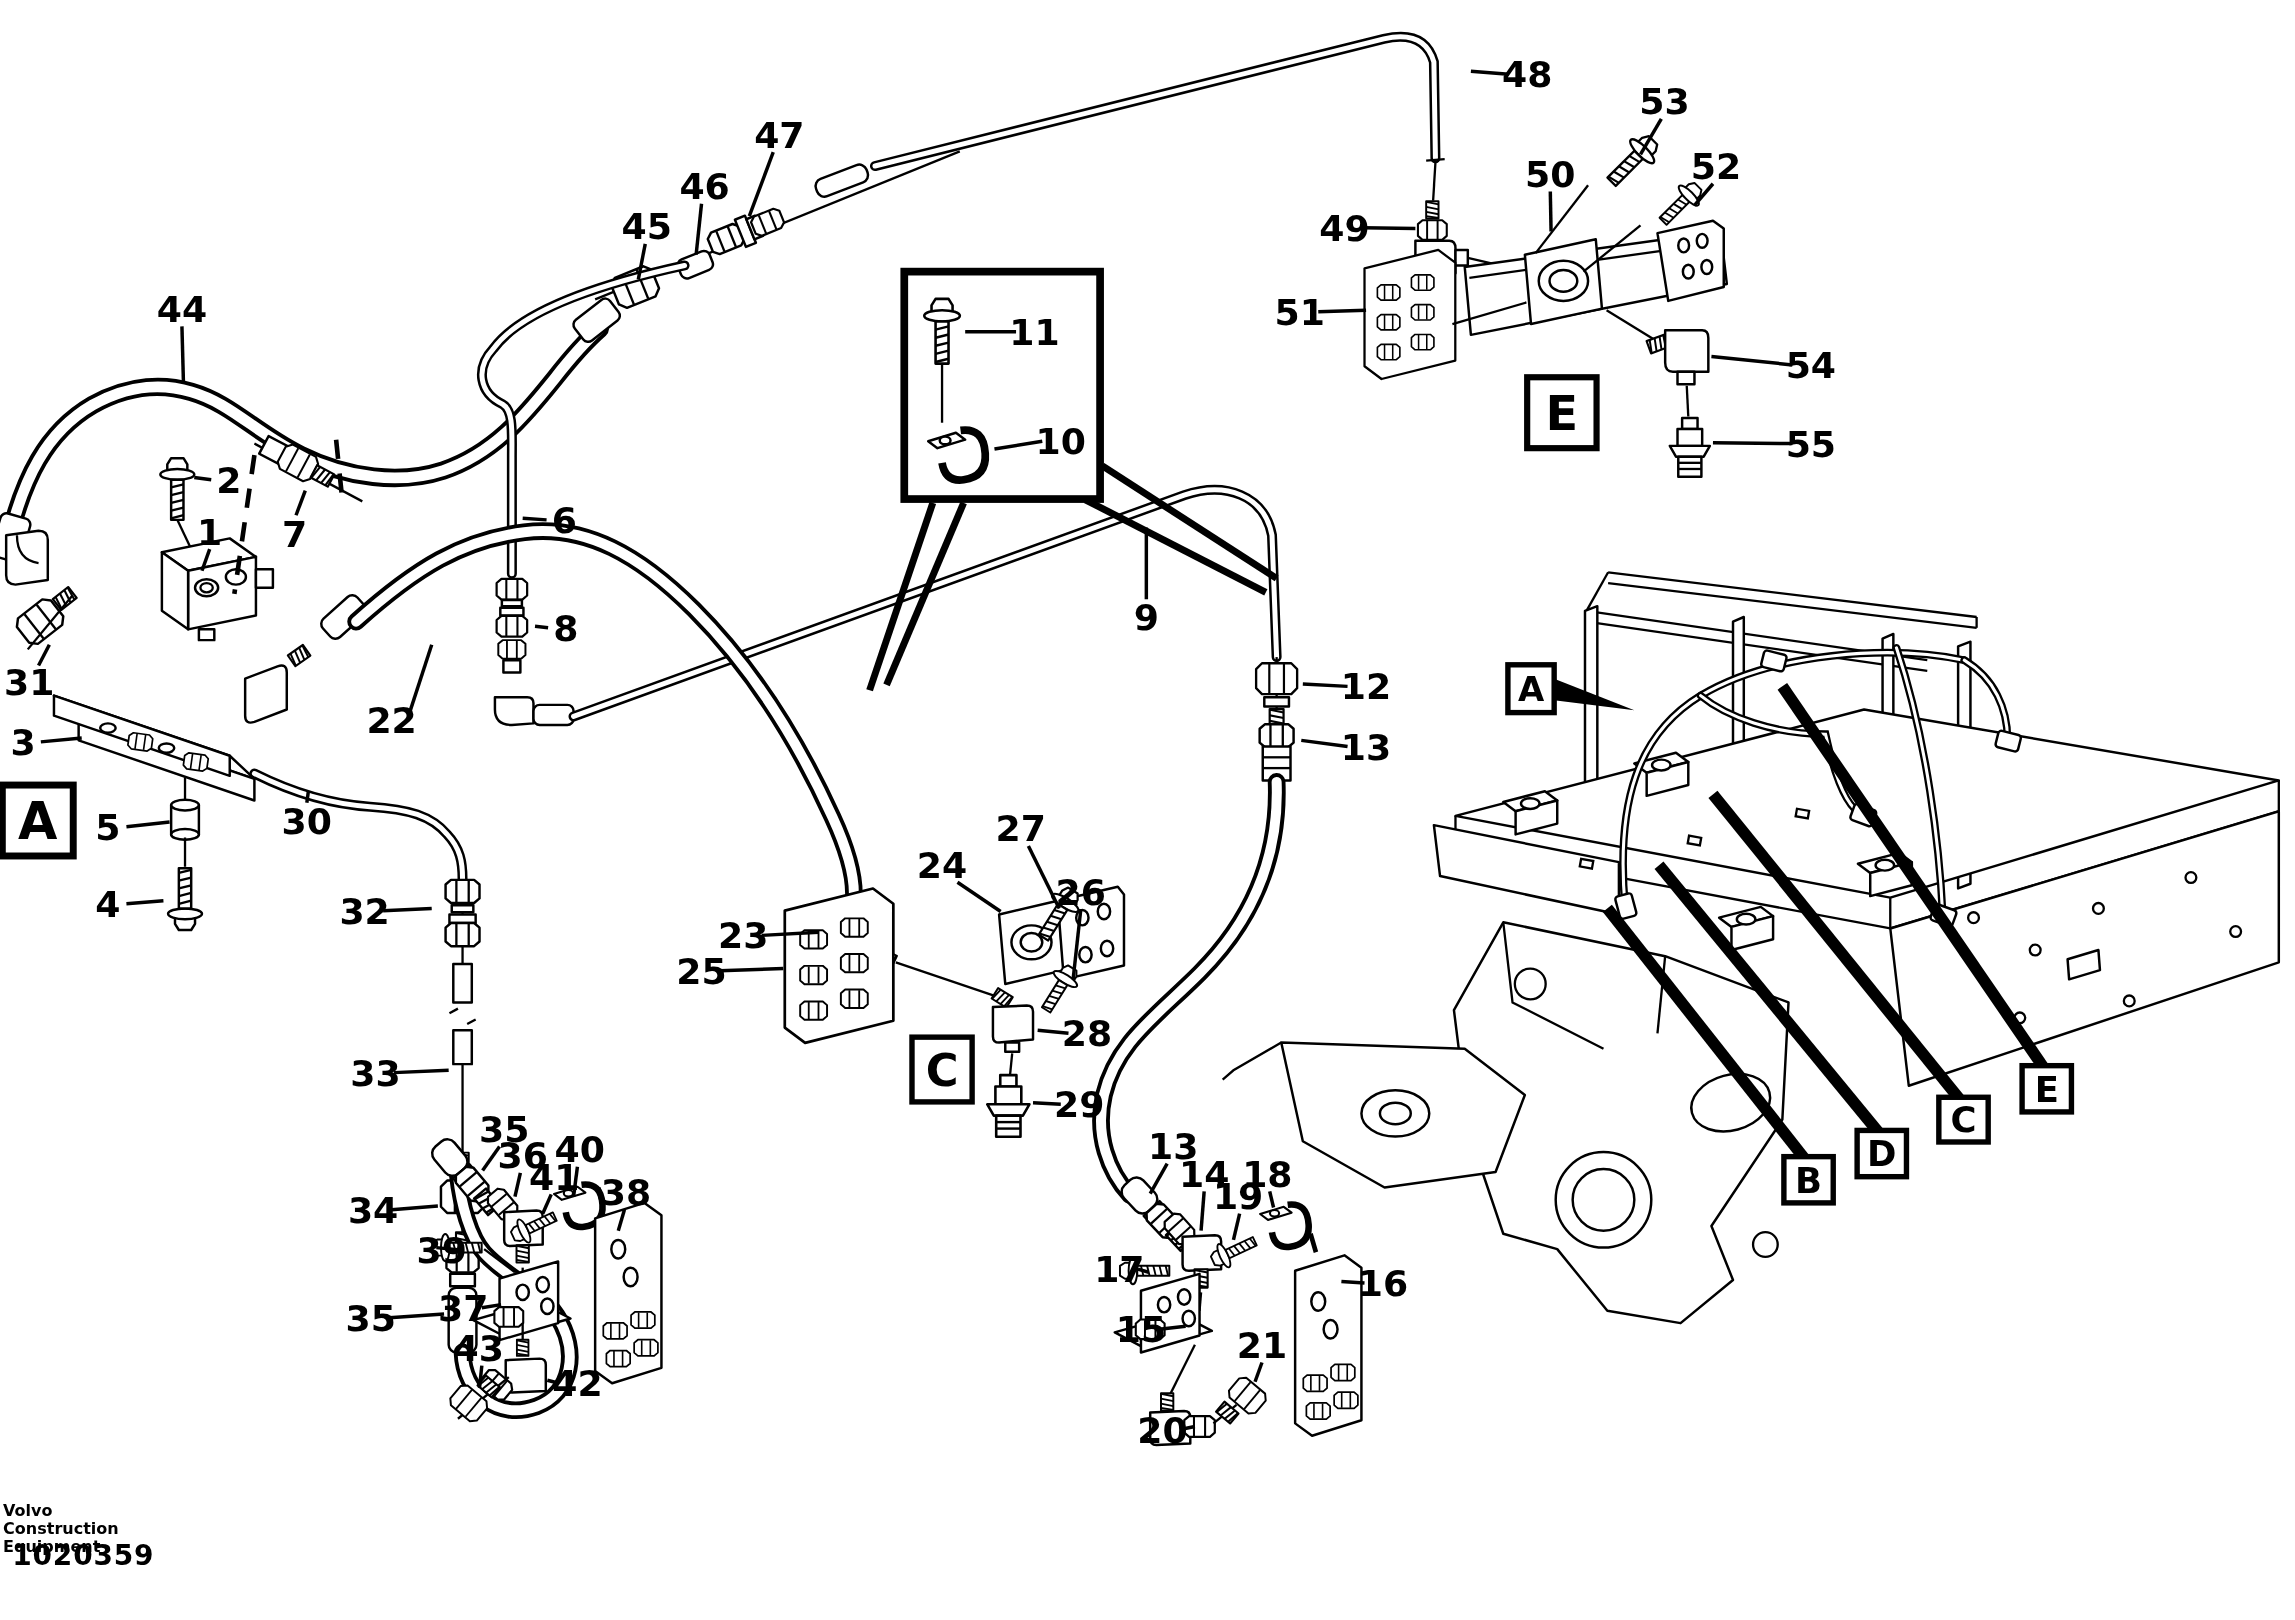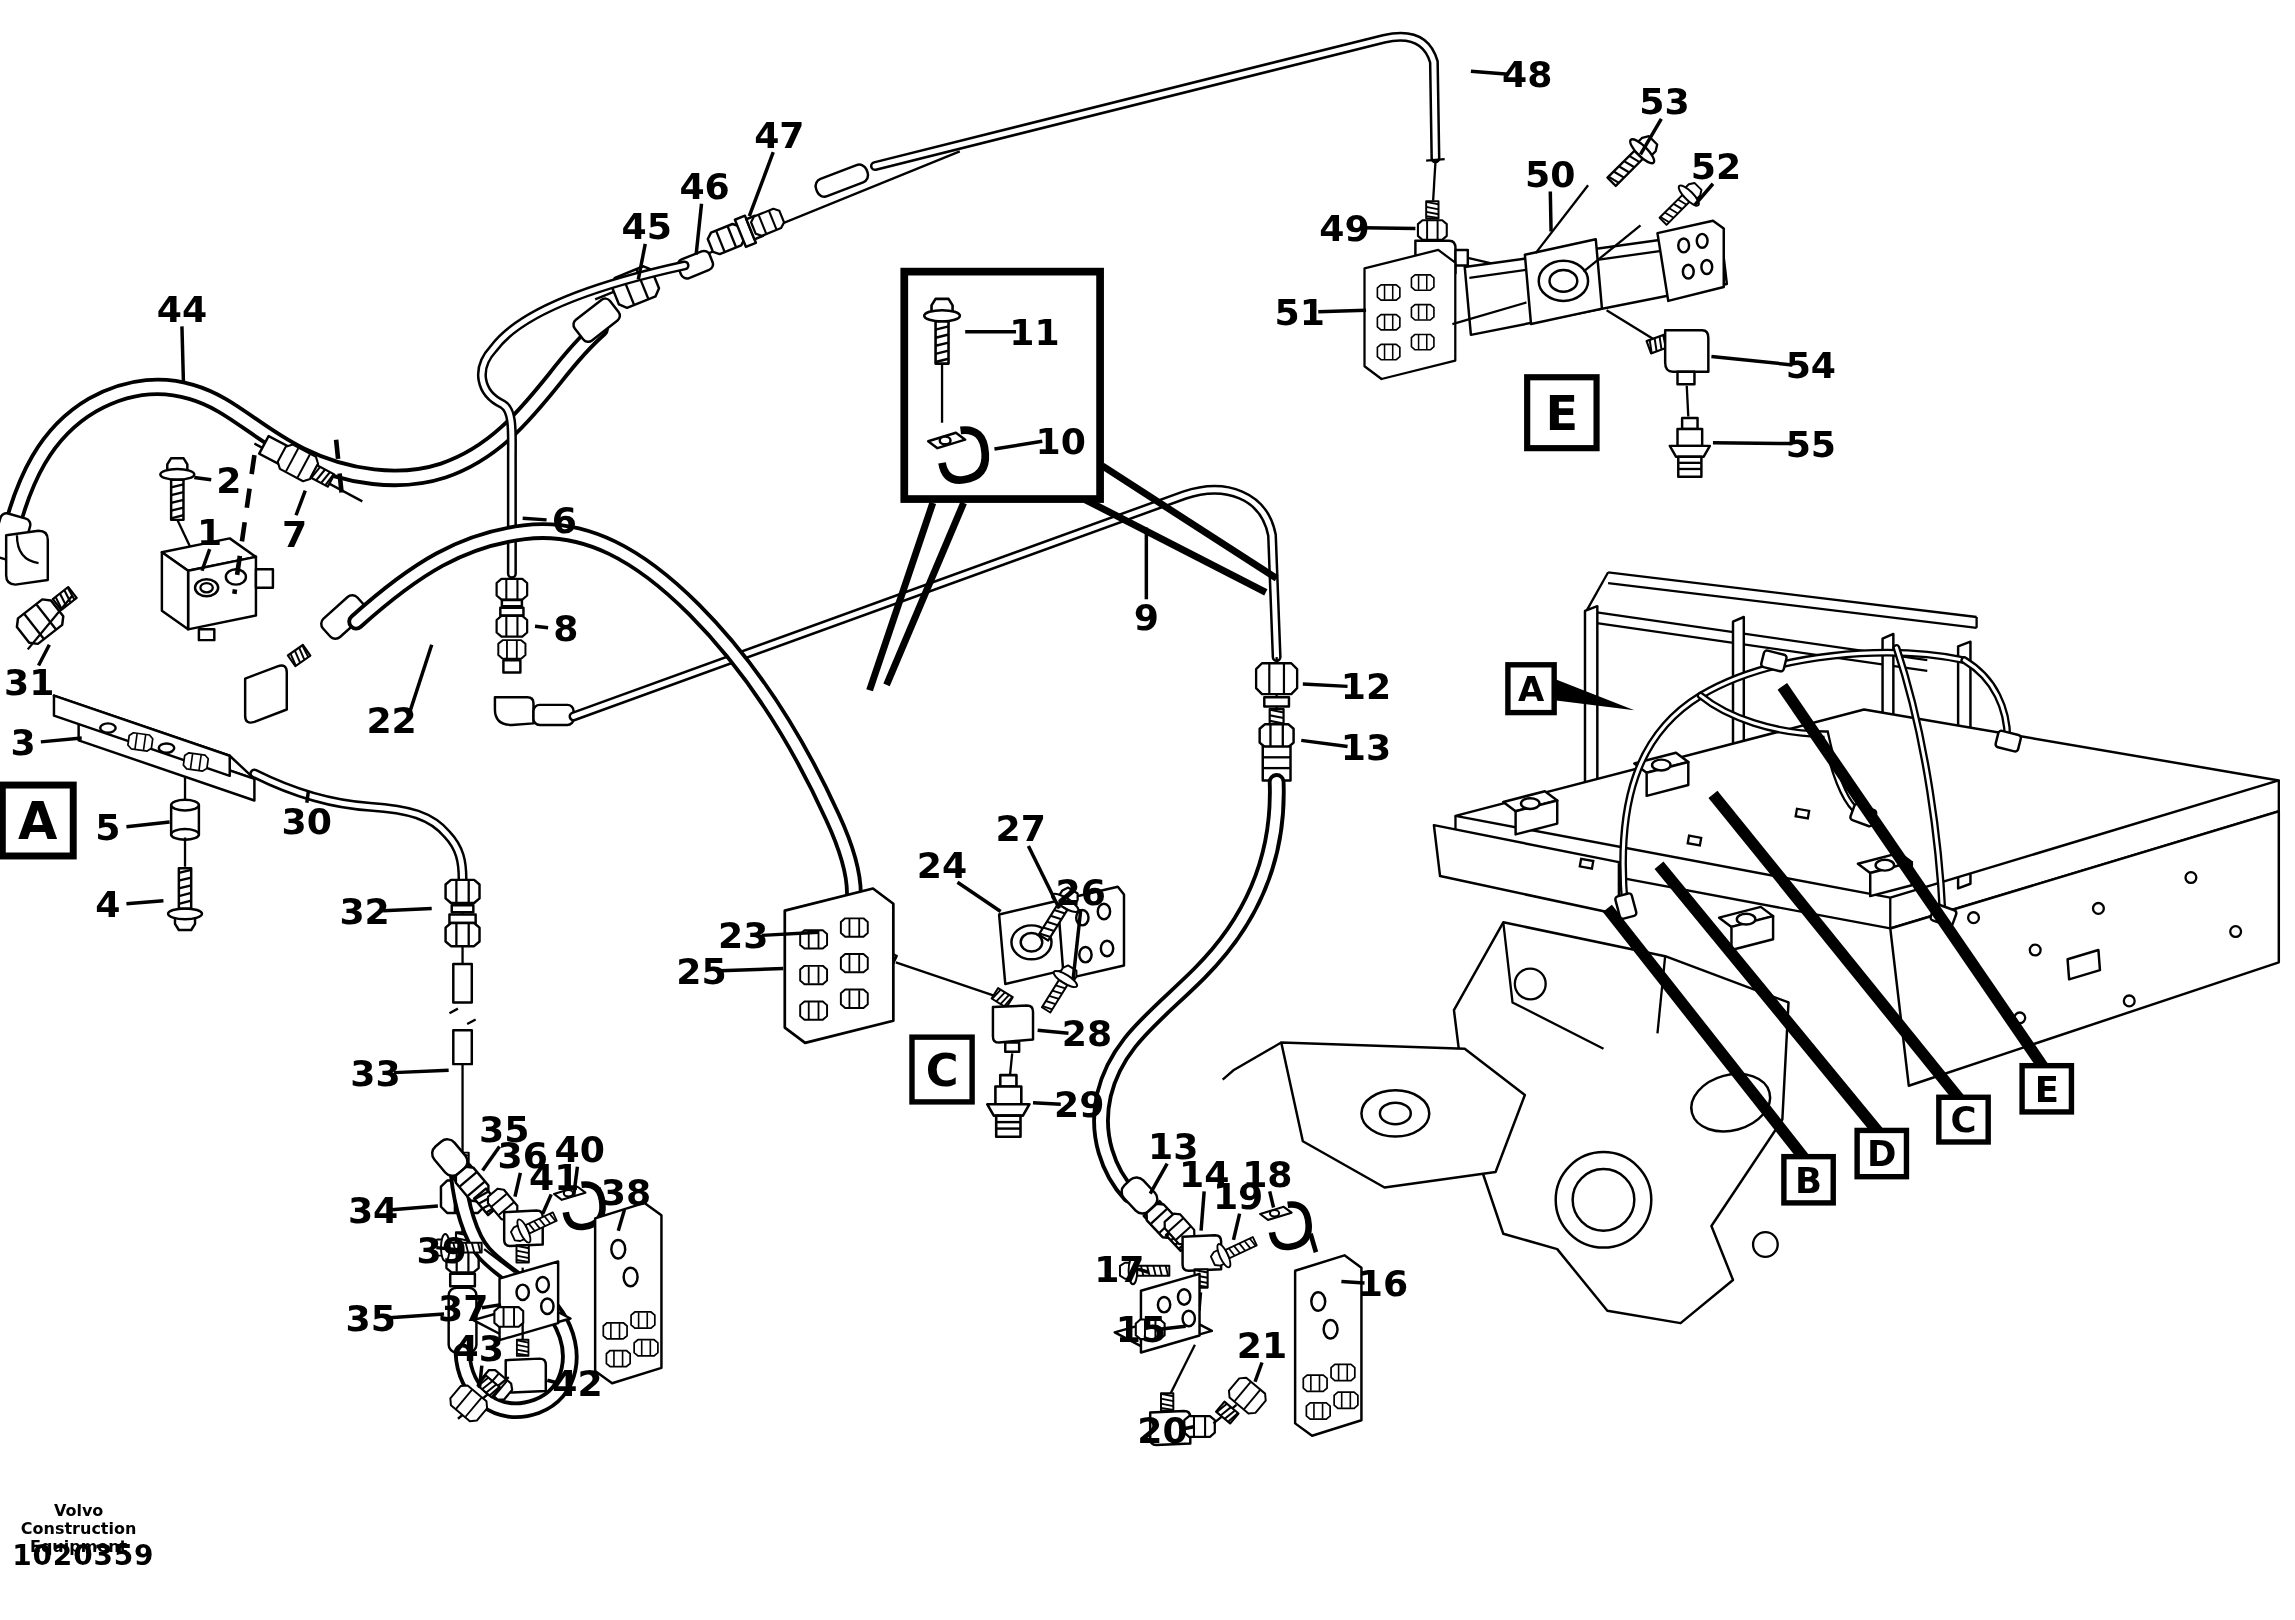--- a/index.html
+++ b/index.html
@@ -6,21 +6,21 @@
   .stage{position:relative;width:2295px;height:1621px;background:#ffffff;overflow:hidden;
          font-family:"DejaVu Sans",sans-serif;}
   svg{position:absolute;left:0;top:0;}
   .s{stroke:#000;fill:#fff;stroke-width:3.2;stroke-linejoin:round;}
   .t{stroke:#000;fill:none;stroke-width:3;}
   .hb{stroke:#000;fill:none;stroke-linecap:round;}
   .hw{stroke:#fff;fill:none;stroke-linecap:round;}
   .dash{stroke:#000;fill:none;stroke-width:6;stroke-dasharray:25 19;}
   text{font-family:"DejaVu Sans","Liberation Sans",sans-serif;font-weight:bold;fill:#000;}
   .footer{position:absolute;color:#000;font-weight:bold;}
-  #brand{left:3.1px;top:1502px;width:151px;text-align:center;font-size:16px;line-height:1.12;}
+  #brand{left:3.1px;top:1502px;width:151px;text-align:left;font-size:16px;line-height:1.12;}
   #docnum{left:12.3px;top:1539px;font-size:28px;letter-spacing:0.8px;}
 </style>
 </head>
 <body>
 
 <div class="stage">
 
 <svg width="2295" height="1621" viewBox="0 0 2977 2102">
 <defs>
   <g id="nutS">

